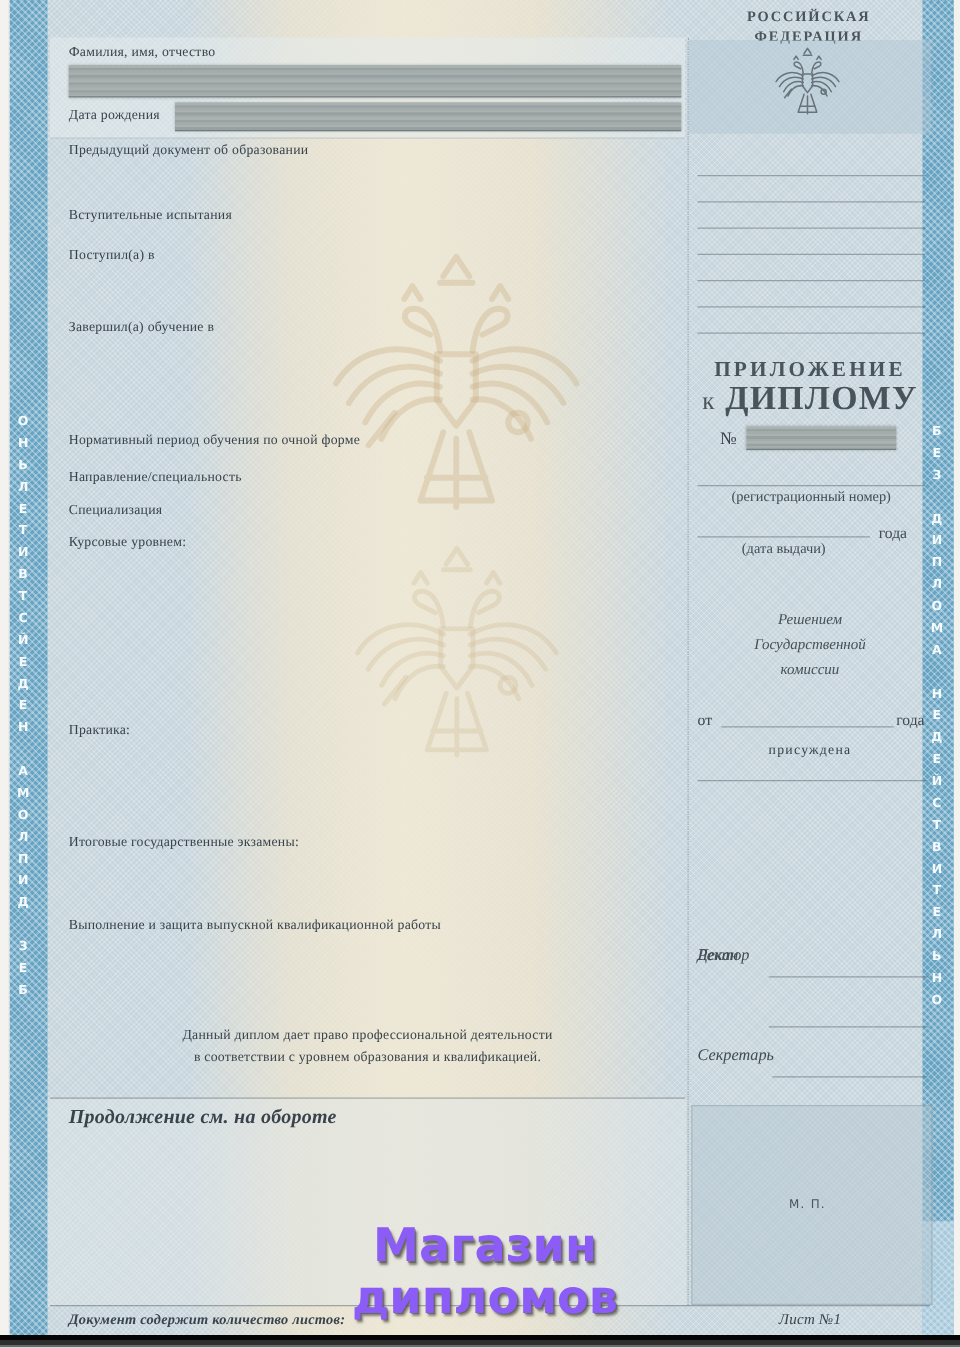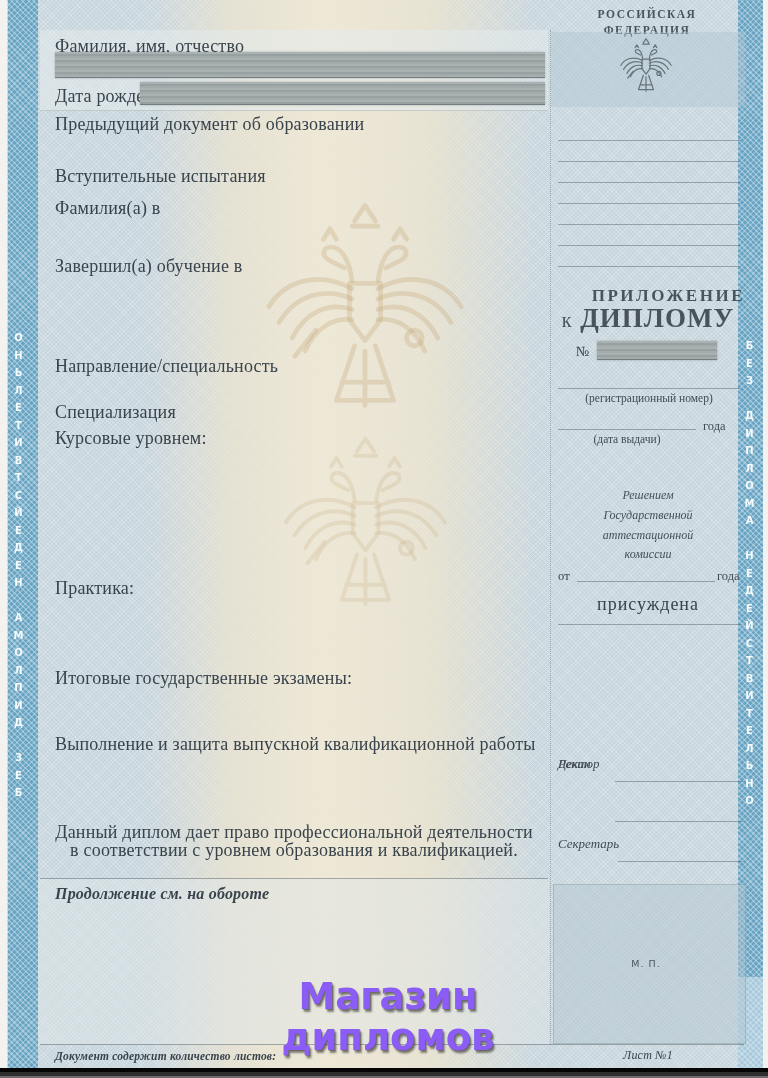--- a/index.html
+++ b/index.html
@@ -18,31 +18,31 @@
     background-image:
       repeating-linear-gradient(45deg, rgba(255,255,255,.30) 0 1.5px, rgba(0,0,0,0) 1.5px 4px),
       repeating-linear-gradient(-45deg, rgba(255,255,255,.25) 0 1.5px, rgba(0,0,0,0) 1.5px 4px);}
   .band-l{left:8px;}
   .band-r{left:738px;width:25px;}
   .band-r-light{left:738px;top:977px;width:25px;height:91px;background:rgba(222,234,240,.55);}
   .vert{writing-mode:vertical-rl;text-orientation:upright;white-space:nowrap;
         font-family:"DejaVu Sans",sans-serif;font-weight:bold;font-size:10px;
         letter-spacing:6.5px;color:#f5fafc;}
   .blockfill{background:rgba(228,235,236,.55);}
-  .lbl{font-size:18px;line-height:1.2;color:#39434b;letter-spacing:.2px;}
+  .lbl{font-size:11px;line-height:1.2;color:#39434b;letter-spacing:.2px;}
   .it{font-style:italic;}
   .b{font-weight:bold;}
   .center{text-align:center;}
   .redact{background:repeating-linear-gradient(180deg,#a9b1b1 0 2px,#98a1a2 2px 4px,#a3abab 4px 6px);
           border-bottom:1px solid rgba(70,82,88,.55);box-shadow:0 0 2px rgba(90,100,104,.4);}
   .hline{border-top:1px solid rgba(100,112,118,.55);height:0;}
   .ruled{left:558px;width:182px;border-top:1px solid rgba(92,104,110,.5);height:0;}
   .vline{border-left:1px dotted rgba(118,132,139,.55);width:0;}
   .country{font-size:11.5px;font-weight:bold;letter-spacing:1.5px;line-height:1.4;color:#4a545c;}
-  .title1{font-size:17px;font-weight:bold;letter-spacing:2.5px;color:#4a545b;text-align:right;}
+  .title1{font-size:17px;font-weight:bold;letter-spacing:2.5px;color:#4a545b;}
   .title2{font-size:27px;font-weight:bold;letter-spacing:1px;color:#49535a;text-align:center;}
   .title2 .k{font-size:20px;font-weight:normal;}
   .cap{font-size:11.5px;color:#414b53;}
   .comm{font-size:12px;font-style:italic;line-height:1.65;color:#454f56;}
   .sig{font-size:13px;font-style:italic;color:#414b52;}
   .mp-box{left:553px;top:884px;width:191px;height:158px;background:rgba(178,197,207,.45);
           border:1px solid rgba(122,137,144,.35);}
   .mp{font-family:"DejaVu Sans",sans-serif;font-size:9.5px;letter-spacing:1px;color:#4b555b;}
   .wmark{font-family:"DejaVu Sans",sans-serif;font-weight:bold;
          font-size:37px;line-height:41px;color:#8b5cf6;
@@ -99,23 +99,24 @@
 
   <div class="abs blockfill" style="left:40px;top:30px;width:508px;height:80px;border-bottom:1px solid rgba(140,152,158,.35)"></div>
 
   <div class="abs lbl" style="left:55px;top:36px">Фамилия, имя, отчество</div>
   <div class="abs redact" style="left:55px;top:52px;width:490px;height:25px"></div>
   <div class="abs lbl" style="left:55px;top:86px">Дата рождения</div>
   <div class="abs redact" style="left:140px;top:82px;width:405px;height:22px"></div>
 
   <div class="abs lbl" style="left:55px;top:114px">Предыдущий документ об образовании</div>
   <div class="abs lbl" style="left:55px;top:166px">Вступительные испытания</div>
-  <div class="abs lbl" style="left:55px;top:198px">Фамилия(а) в</div>
+  <div class="abs lbl" style="left:55px;top:198px">Поступил(а) в</div>
   <div class="abs lbl" style="left:55px;top:256px">Завершил(а) обучение в</div>
-  <div class="abs lbl" style="left:55px;top:356px">Направление/специальность</div>
+  <div class="abs lbl" style="left:55px;top:346px">Нормативный период обучения по очной форме</div>
+  <div class="abs lbl" style="left:55px;top:376px">Направление/специальность</div>
   <div class="abs lbl" style="left:55px;top:402px">Специализация</div>
   <div class="abs lbl" style="left:55px;top:428px">Курсовые уровнем:</div>
   <div class="abs lbl" style="left:55px;top:578px">Практика:</div>
   <div class="abs lbl" style="left:55px;top:668px">Итоговые государственные экзамены:</div>
   <div class="abs lbl center" style="left:40px;top:822px;width:508px">Данный диплом дает право профессиональной деятельности</div>
 
   <div class="abs lbl" style="left:55px;top:734px">Выполнение и защита выпускной квалификационной работы</div>
   <div class="abs lbl center" style="left:40px;top:840px;width:508px">в соответствии с уровнем образования и квалификацией.</div>
 
   <div class="abs hline" style="left:40px;top:878px;width:508px"></div>
@@ -150,21 +151,20 @@
   <div class="abs hline" style="left:558px;top:388px;width:182px"></div>
   <div class="abs cap center" style="left:558px;top:392px;width:182px">(регистрационный номер)</div>
 
   <div class="abs hline" style="left:558px;top:429px;width:138px"></div>
   <div class="abs cap" style="left:703px;top:419px;font-size:12.5px">года</div>
   <div class="abs cap center" style="left:558px;top:433px;width:138px">(дата выдачи)</div>
 
   <div class="abs comm center" style="left:553px;top:486px;width:190px">
     <div>Решением</div>
     <div>Государственной</div>
-    <div>аттестационной</div>
     <div>комиссии</div>
   </div>
 
   <div class="abs lbl" style="left:558px;top:569px;font-size:12.5px">от</div>
   <div class="abs hline" style="left:577px;top:581px;width:138px"></div>
   <div class="abs cap" style="left:717px;top:569px;font-size:12.5px">года</div>
   <div class="abs lbl center" style="left:553px;top:594px;width:190px;letter-spacing:1px">присуждена</div>
   <div class="abs hline" style="left:558px;top:624px;width:184px"></div>
 
   <div class="abs sig" style="left:558px;top:756px">Ректор</div>

